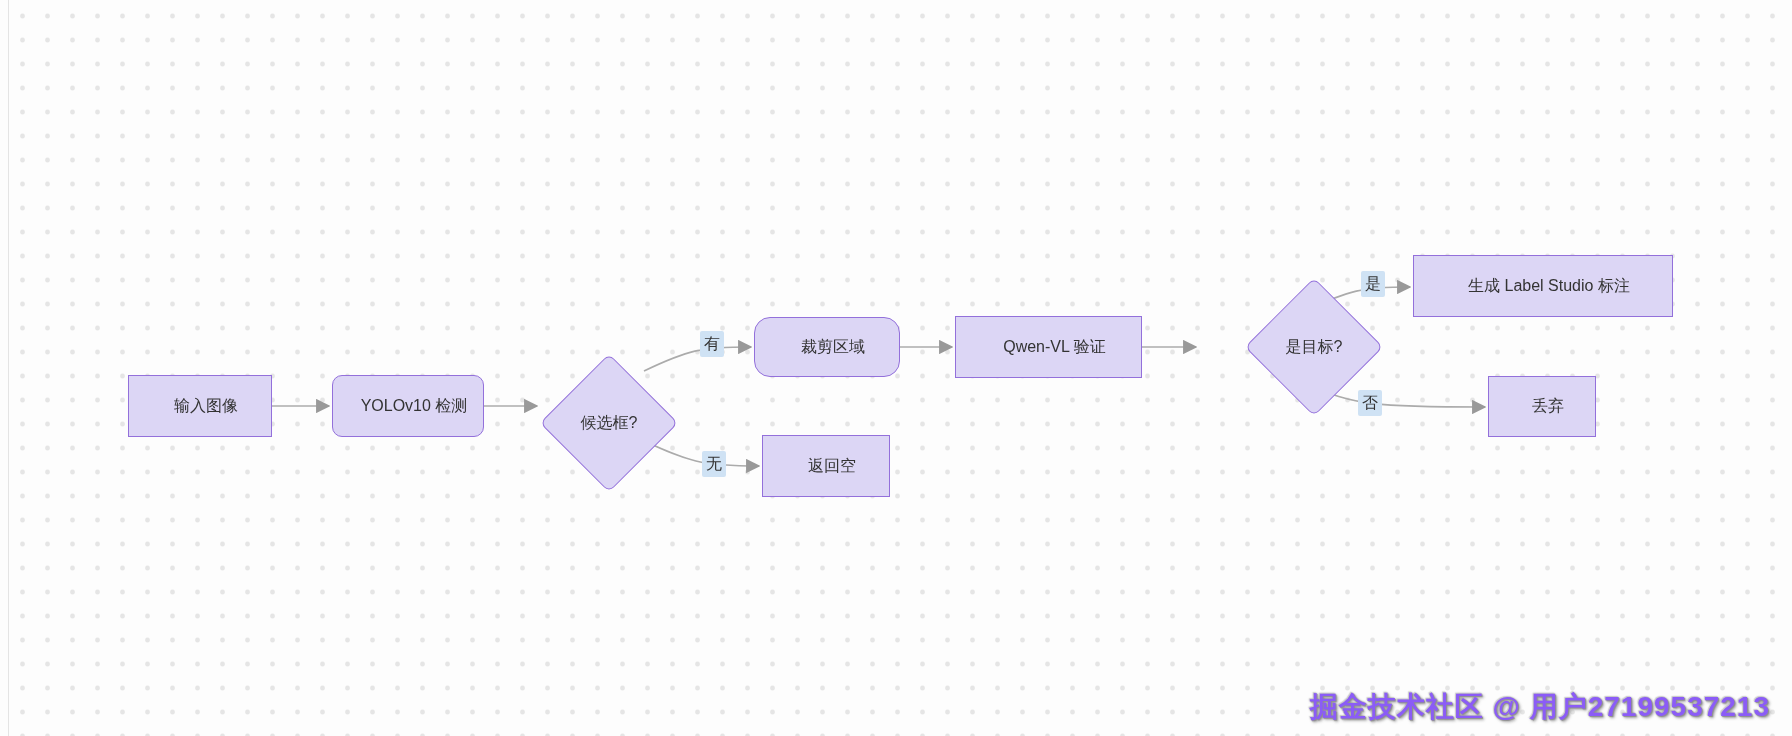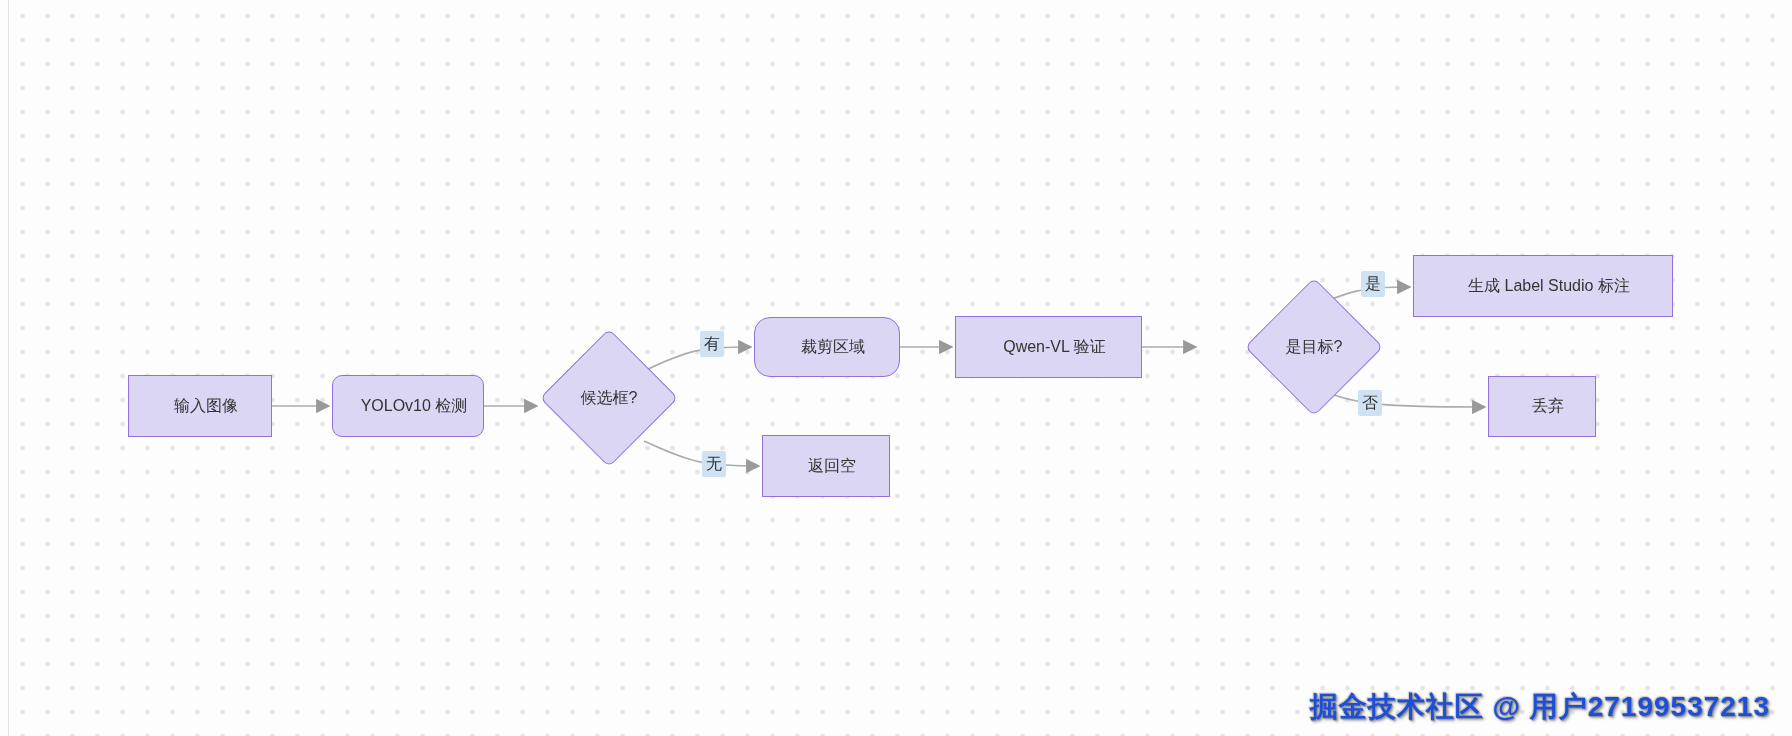--- a/index.html
+++ b/index.html
@@ -46,21 +46,21 @@
     width:98px; height:98px;
     transform:translate(-50%,-50%) rotate(45deg);
     background:var(--node-fill);
     border:1.4px solid var(--node-border);
     border-radius:7px;
   }
   .nlabel { position:relative; z-index:2; padding:0 6px; white-space:nowrap; }
 
   #nA { left:128px;  top:375px; width:144px; height:62px; }
   #nB { left:332px;  top:375px; width:152px; height:62px; }
-  #nC { left:540px;  top:329px; width:138px; height:138px; }
+  #nC { left:540px;  top:354px; width:138px; height:138px; }
   #nD { left:754px;  top:317px; width:146px; height:60px;border-radius:16px; }
   #nE { left:955px;  top:316px; width:187px; height:62px; }
   #nF { left:1245px; top:278px; width:138px; height:138px; }
   #nG { left:1413px; top:255px; width:260px; height:62px; }
   #nH { left:1488px; top:376px; width:108px; height:61px;text-align:right; }
   #nI { left:762px;  top:435px; width:128px; height:62px; }
 
   .elabel {
     position:absolute; z-index:3;
     background:var(--edge-label-bg);
@@ -68,21 +68,21 @@
     padding:2px 4px; border-radius:2px; white-space:nowrap;
   }
   #elHas  { left:700px;  top:331px; }
   #elNone { left:702px;  top:451px; }
   #elYes  { left:1361px; top:271px; }
   #elNo   { left:1358px; top:390px; }
 
   .watermark {
     position:absolute; right:22px; bottom:10px; z-index:4;
     font-size:28px; font-weight:bold; letter-spacing:1px;
-    color:#1d4ed8;
+    color:#8b5cf6;
     text-shadow:
       1px 1px 1px #8f8f8f,
       2px 2px 3px rgba(110,110,110,0.65),
       -1px -1px 1px rgba(200,200,200,0.9),
       0 0 2px rgba(140,140,140,0.8);
     white-space:nowrap;
     margin-left:44px;
   }
 </style>
 </head>

